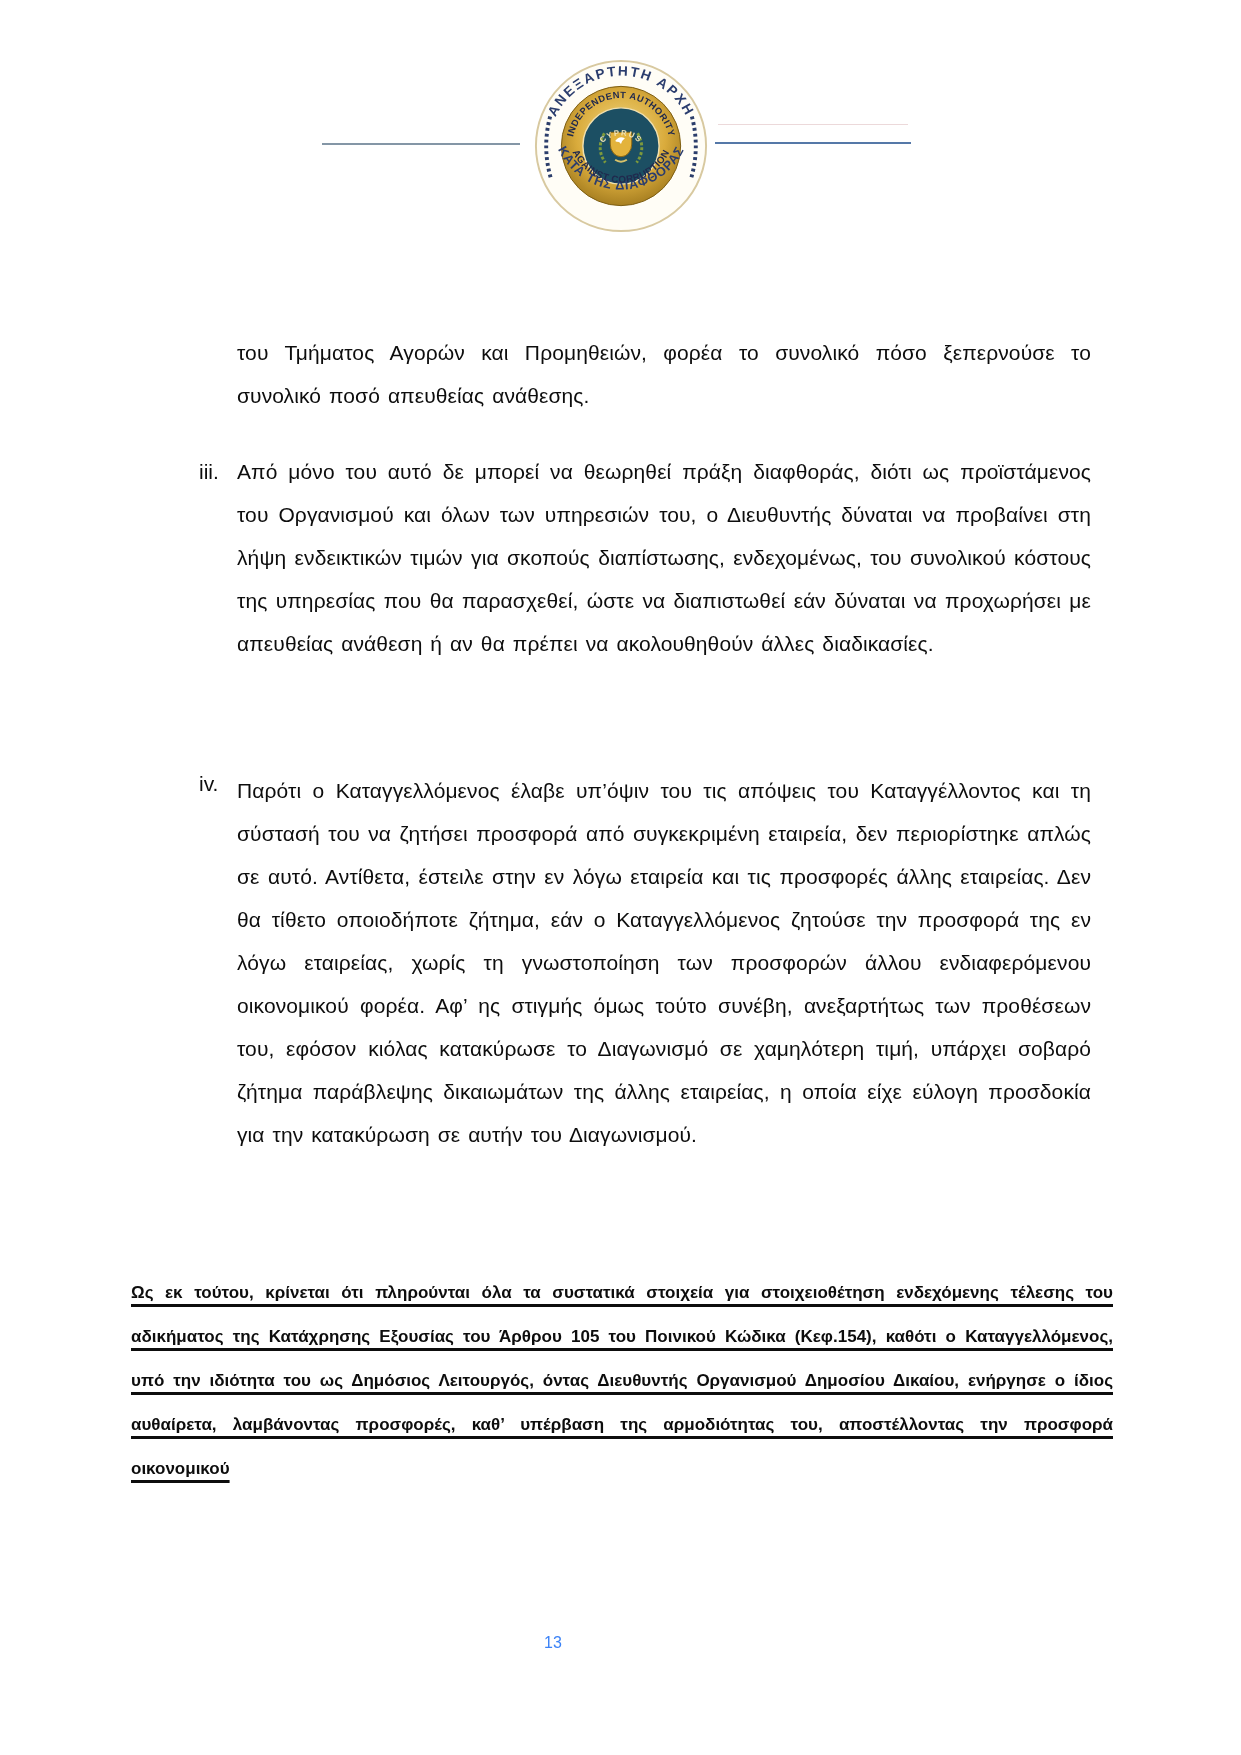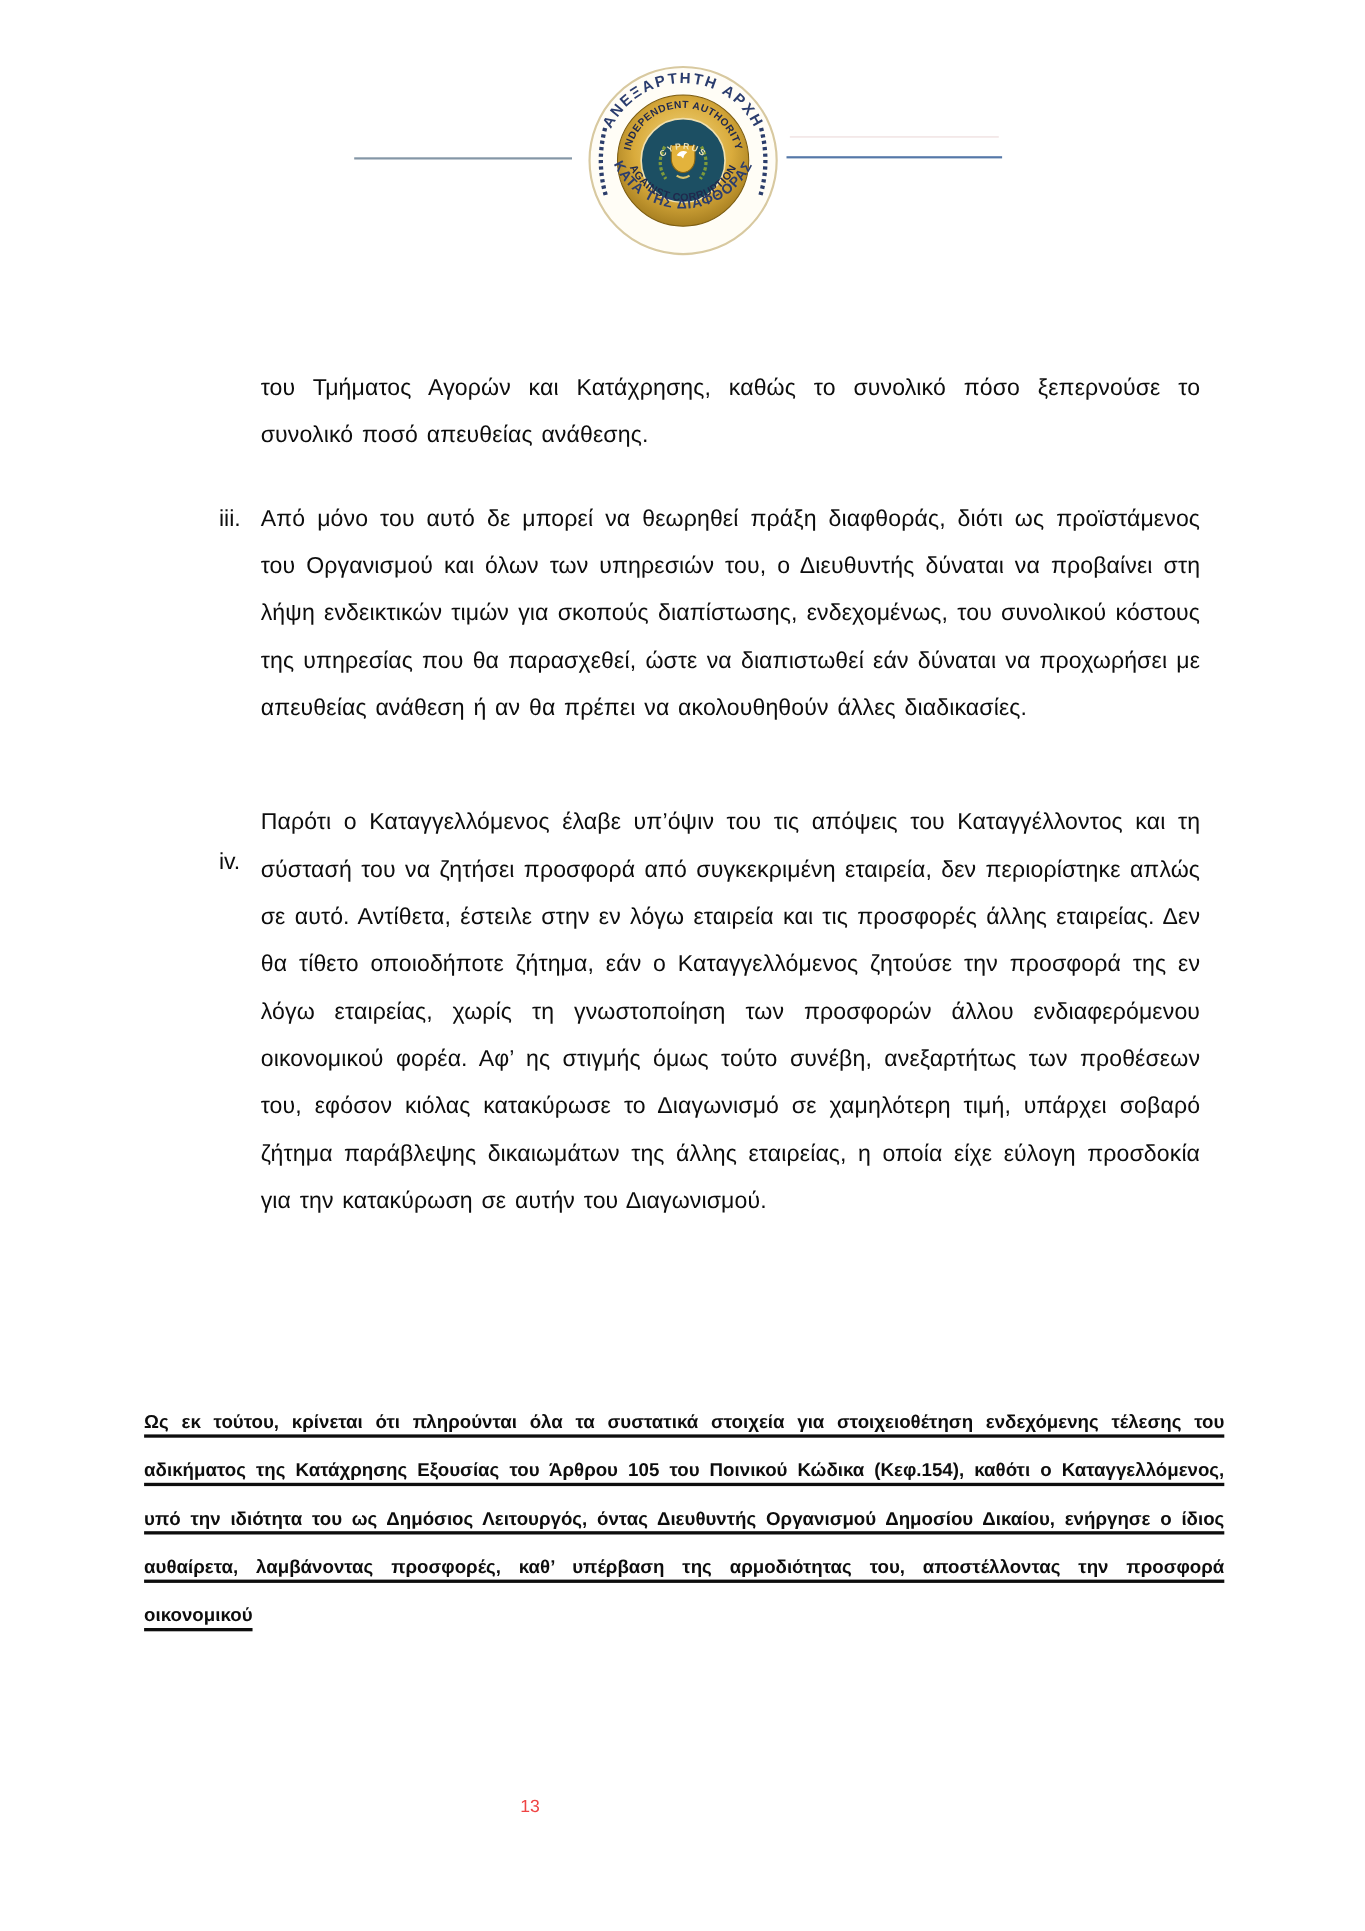--- a/index.html
+++ b/index.html
@@ -26,42 +26,42 @@
     font-size:21px;
     line-height:43px;
     word-spacing:2px;
     letter-spacing:0.1px;
   }
   .intro { left:237px; top:331px; width:854px; }
   .marker { position:absolute; left:182px; font-size:21px; line-height:43px;margin-left:17px; }
   .marker-iii { top:450px; }
   .marker-iv  { top:762px; }
   .item-iii { left:237px; top:450px; width:854px; }
-  .item-iv  { left:237px; top:726px; width:854px; }
+  .item-iv  { left:237px; top:769px; width:854px; }
 
   .conclusion {
     position:absolute;
     left:131px; top:1271px; width:982px;
     font-size:17px;
     font-weight:bold;
     line-height:44px;
     text-align:justify;
     text-align-last:justify;
     text-decoration:underline;
     text-decoration-thickness:2.5px;
     text-underline-offset:6px;
     word-spacing:2px;
   }
 
   .page-number {
     position:absolute;
     left:473px; top:1634px; width:160px;
-    text-align:left;
+    text-align:center;
     font-size:16px;
-    color:#ef4444;
+    color:#3b82f6;
   }
 </style>
 </head>
 <body>
 
 <div class="page">
 
   <div class="rule rule-left"></div>
   <div class="rule rule-faint"></div>
   <div class="rule rule-right"></div>
@@ -107,21 +107,21 @@
       </text>
       <text font-size="10" font-weight="bold" fill="#20294d" letter-spacing="0.5" text-anchor="middle">
         <textPath href="#arcGoldBottom" startOffset="50%">AGAINST CORRUPTION</textPath>
       </text>
       <text font-size="8" font-weight="bold" fill="#efe3b8" letter-spacing="1.5" text-anchor="middle">
         <textPath href="#arcCyprus" startOffset="50%">CYPRUS</textPath>
       </text>
     </svg>
   </div>
 
-  <div class="para intro">του Τμήματος Αγορών και Κατάχρησης, καθώς το συνολικό πόσο ξεπερνούσε το συνολικό ποσό απευθείας ανάθεσης.</div>
+  <div class="para intro">του Τμήματος Αγορών και Προμηθειών, φορέα το συνολικό πόσο ξεπερνούσε το συνολικό ποσό απευθείας ανάθεσης.</div>
 
   <div class="marker marker-iii">iii.</div>
   <div class="para item-iii">Από μόνο του αυτό δε μπορεί να θεωρηθεί πράξη διαφθοράς, διότι ως προϊστάμενος του Οργανισμού και όλων των υπηρεσιών του, ο Διευθυντής δύναται να προβαίνει στη λήψη ενδεικτικών τιμών για σκοπούς διαπίστωσης, ενδεχομένως, του συνολικού κόστους της υπηρεσίας που θα παρασχεθεί, ώστε να διαπιστωθεί εάν δύναται να προχωρήσει με απευθείας ανάθεση ή αν θα πρέπει να ακολουθηθούν άλλες διαδικασίες.</div>
 
   <div class="marker marker-iv">iv.</div>
   <div class="para item-iv">Παρότι ο Καταγγελλόμενος έλαβε υπ’όψιν του τις απόψεις του Καταγγέλλοντος και τη σύστασή  του να ζητήσει προσφορά από συγκεκριμένη εταιρεία, δεν περιορίστηκε απλώς σε αυτό. Αντίθετα, έστειλε στην εν λόγω εταιρεία και τις προσφορές άλλης εταιρείας. Δεν θα τίθετο οποιοδήποτε ζήτημα, εάν ο Καταγγελλόμενος ζητούσε την προσφορά της εν λόγω εταιρείας, χωρίς τη γνωστοποίηση των προσφορών άλλου ενδιαφερόμενου οικονομικού φορέα. Αφ’ ης στιγμής όμως τούτο συνέβη, ανεξαρτήτως των προθέσεων του, εφόσον κιόλας κατακύρωσε το Διαγωνισμό σε χαμηλότερη τιμή, υπάρχει σοβαρό ζήτημα παράβλεψης δικαιωμάτων της άλλης εταιρείας, η οποία είχε εύλογη προσδοκία για την κατακύρωση σε αυτήν του Διαγωνισμού.</div>
 
   <div class="conclusion">Ως εκ τούτου, κρίνεται ότι πληρούνται όλα τα συστατικά στοιχεία για στοιχειοθέτηση ενδεχόμενης τέλεσης του αδικήματος της Κατάχρησης Εξουσίας του Άρθρου 105 του Ποινικού Κώδικα (Κεφ.154), καθότι ο Καταγγελλόμενος, υπό την ιδιότητα του ως Δημόσιος Λειτουργός, όντας Διευθυντής Οργανισμού Δημοσίου Δικαίου, ενήργησε ο ίδιος αυθαίρετα, λαμβάνοντας προσφορές, καθ’ υπέρβαση της αρμοδιότητας του, αποστέλλοντας την προσφορά οικονομικού</div>
 
   <div class="page-number">13</div>

